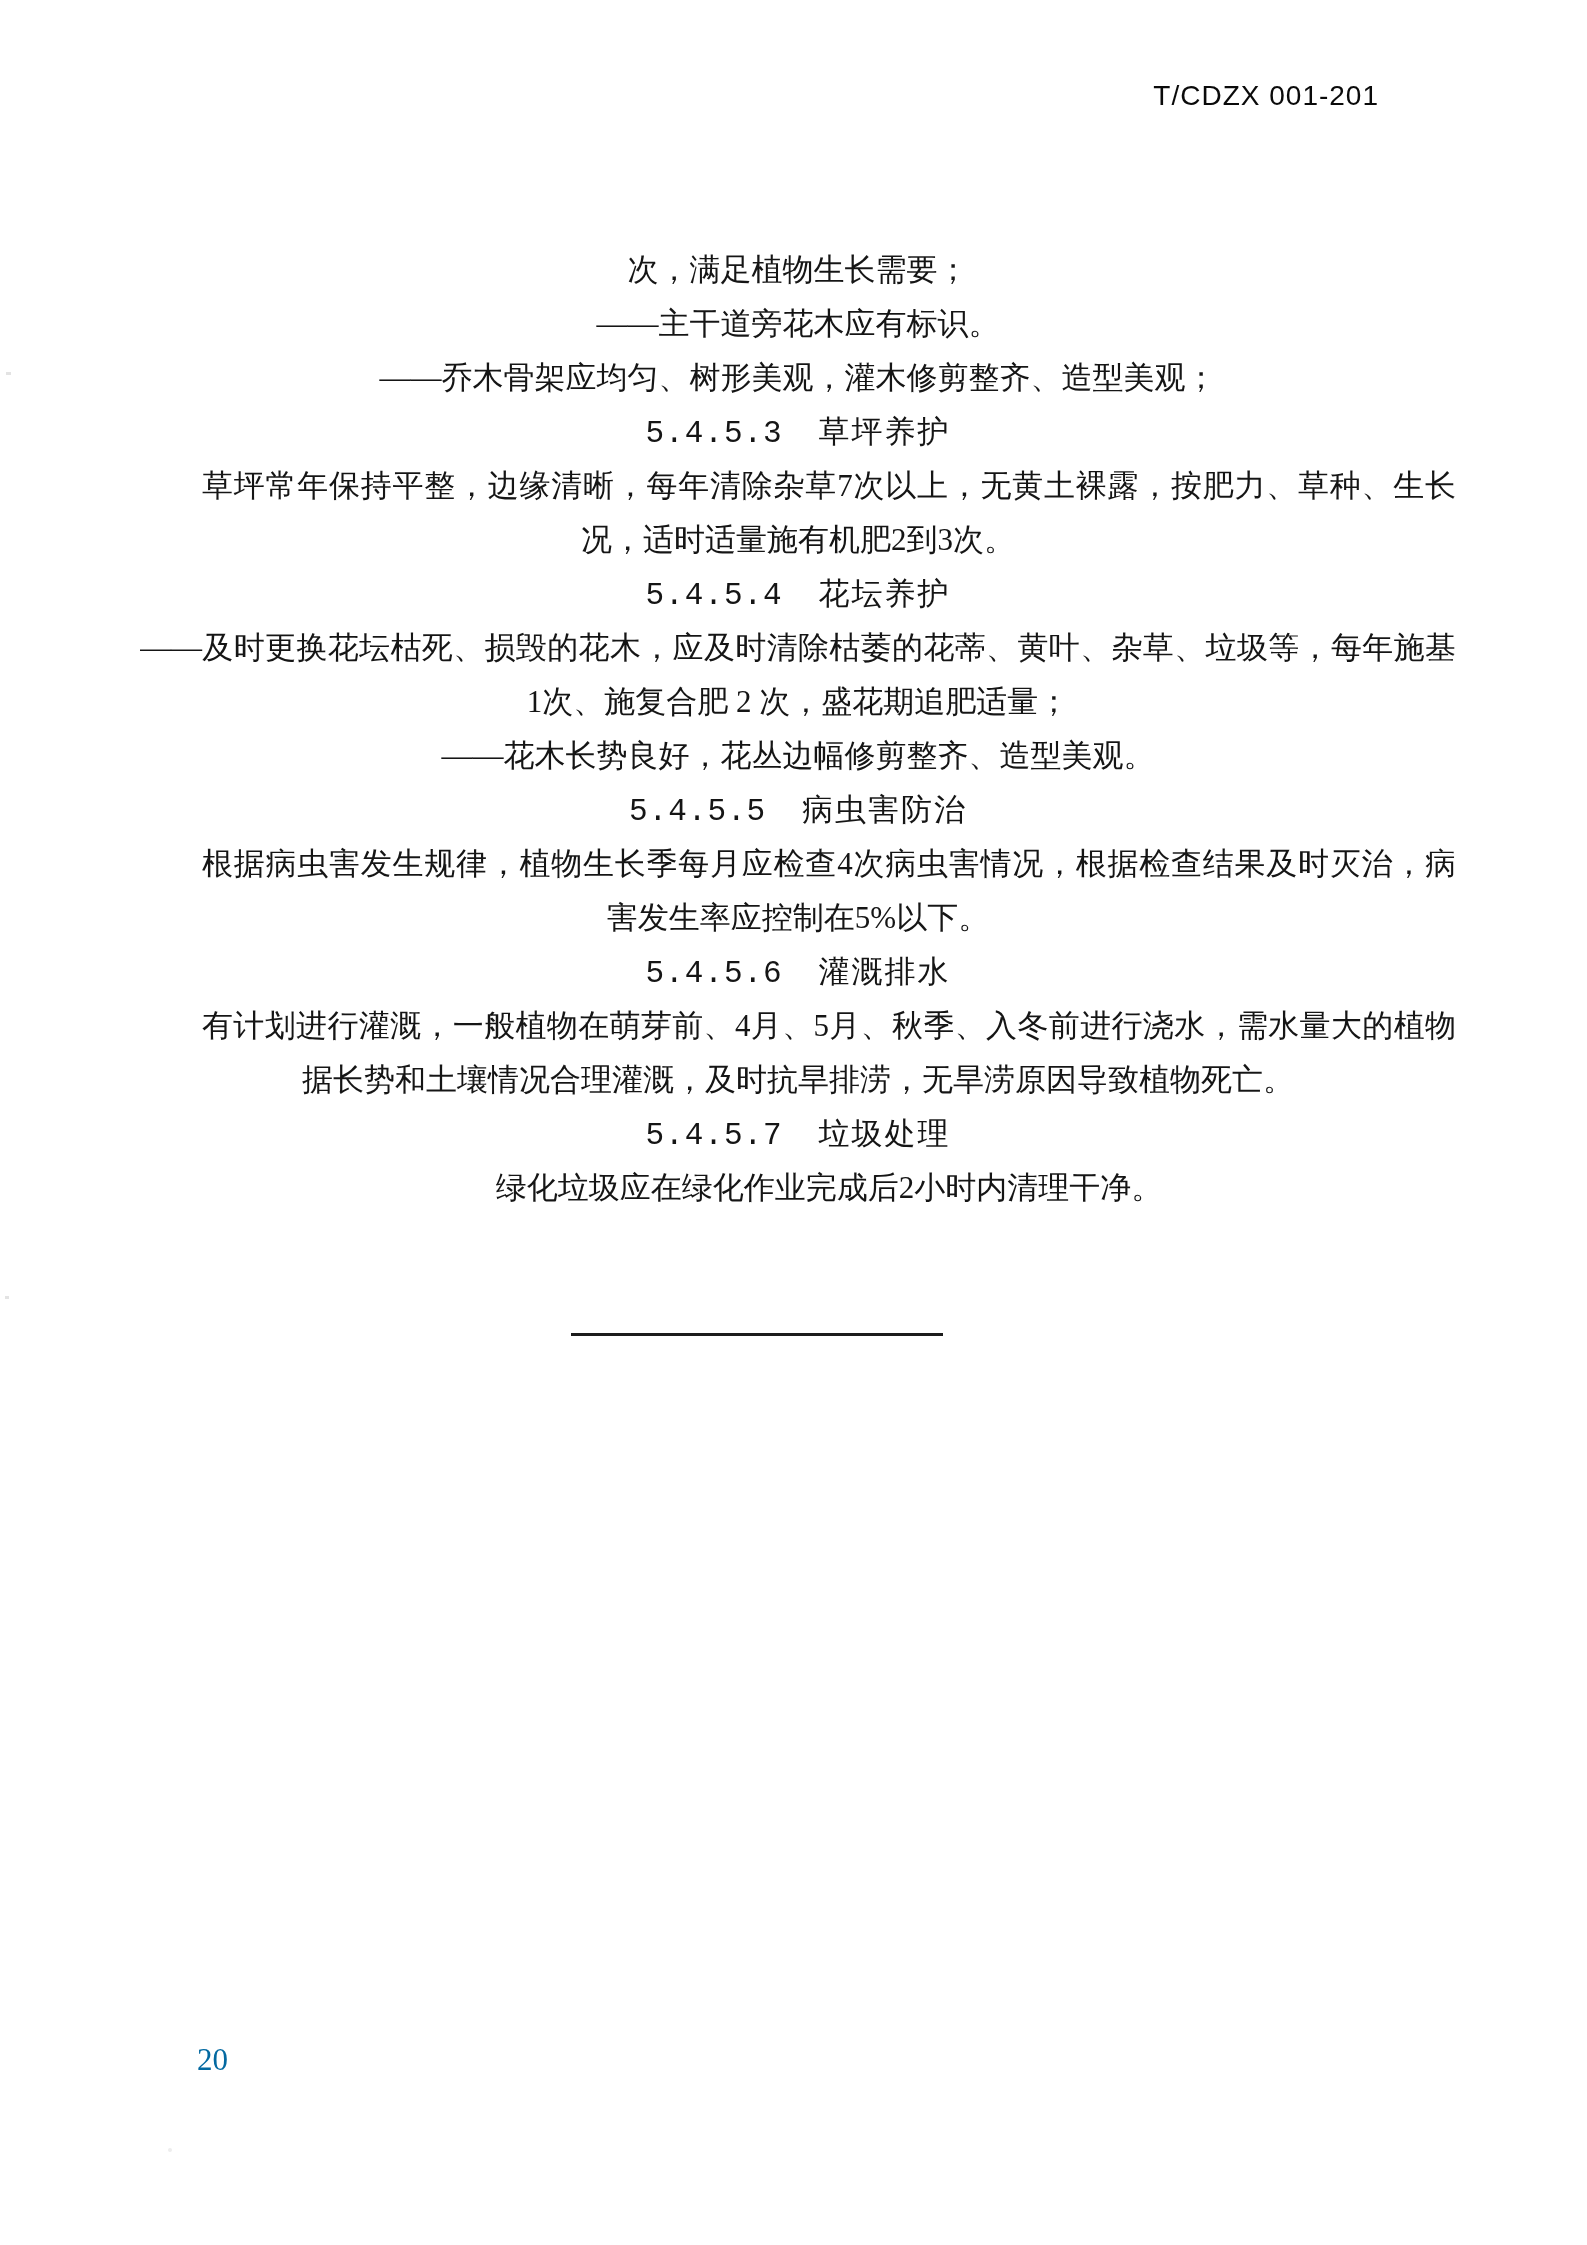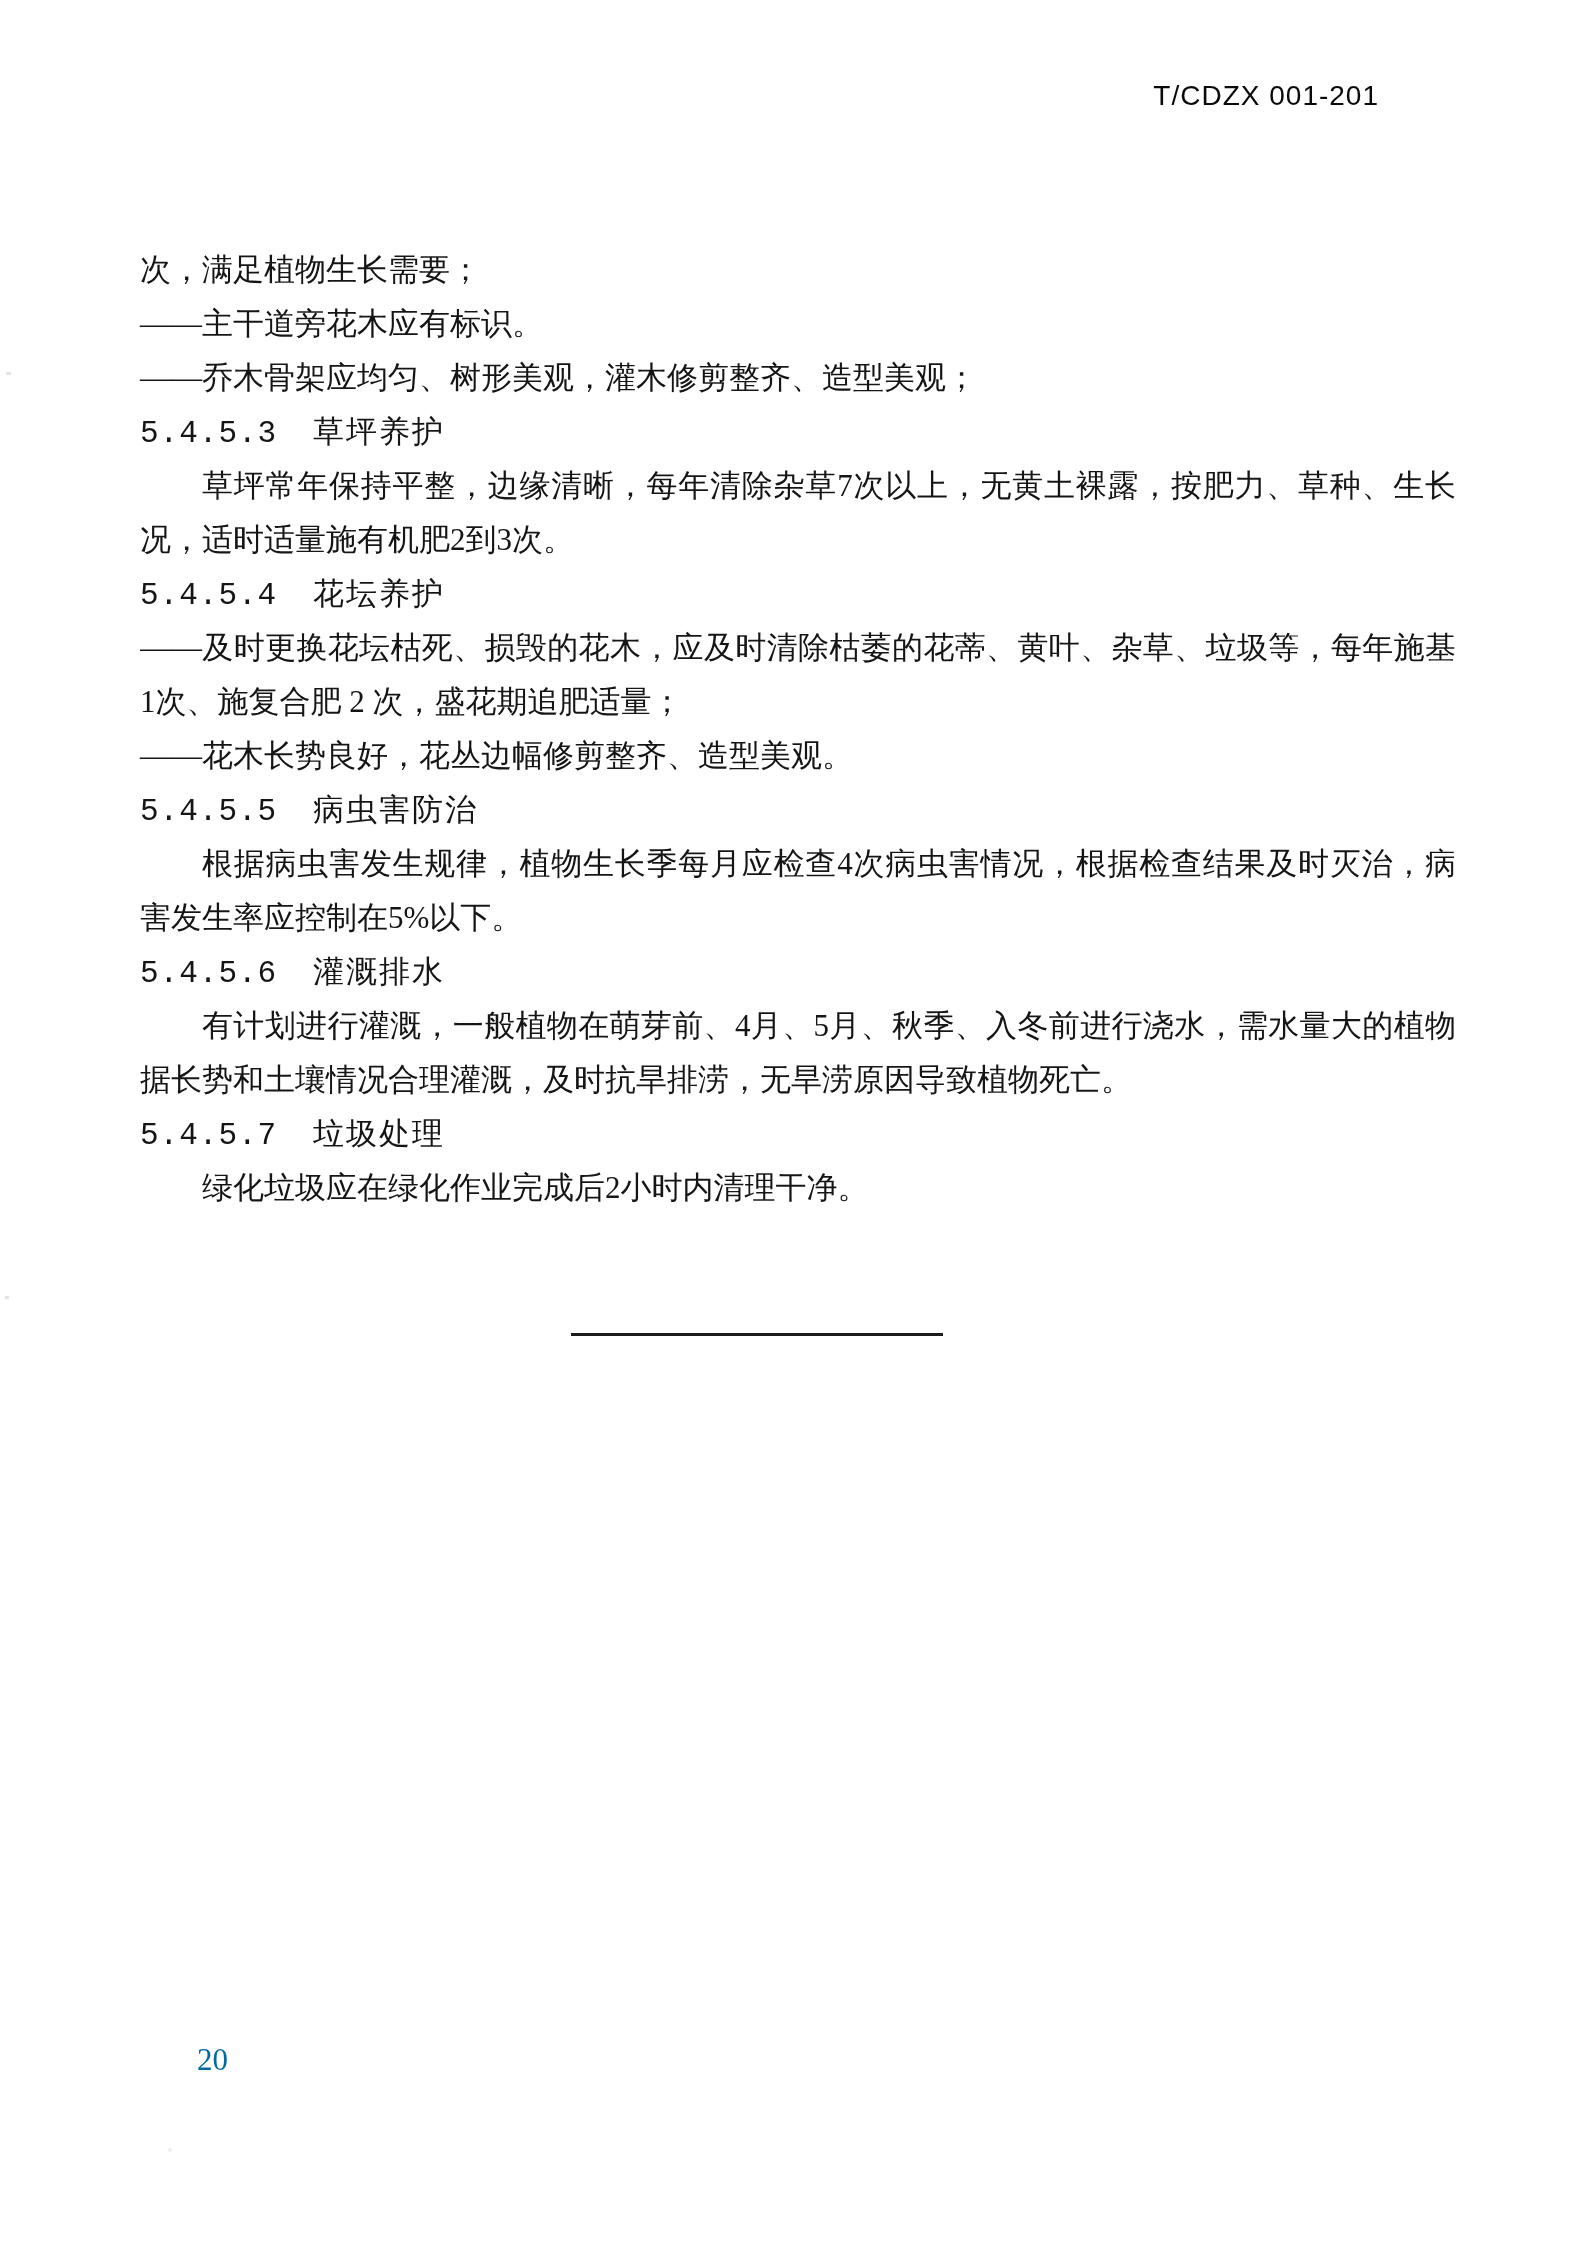--- a/index.html
+++ b/index.html
@@ -29,20 +29,21 @@
     top: 243px;
     width: 1316px;
     font-size: 31px;
     color: #151515;
   }
   .line {
     height: 54px;
     line-height: 54px;
     white-space: nowrap;
     overflow: visible;
+    text-align: center;
   }
   .line.full {
     white-space: normal;
     text-align: justify;
     text-align-last: justify;
     overflow: hidden;
   }
   .line.indent { padding-left: 62px; }
   .heading .sec-num { font-family: Liberation Mono, monospace; letter-spacing: 1px; }
   .heading .sec-title {

